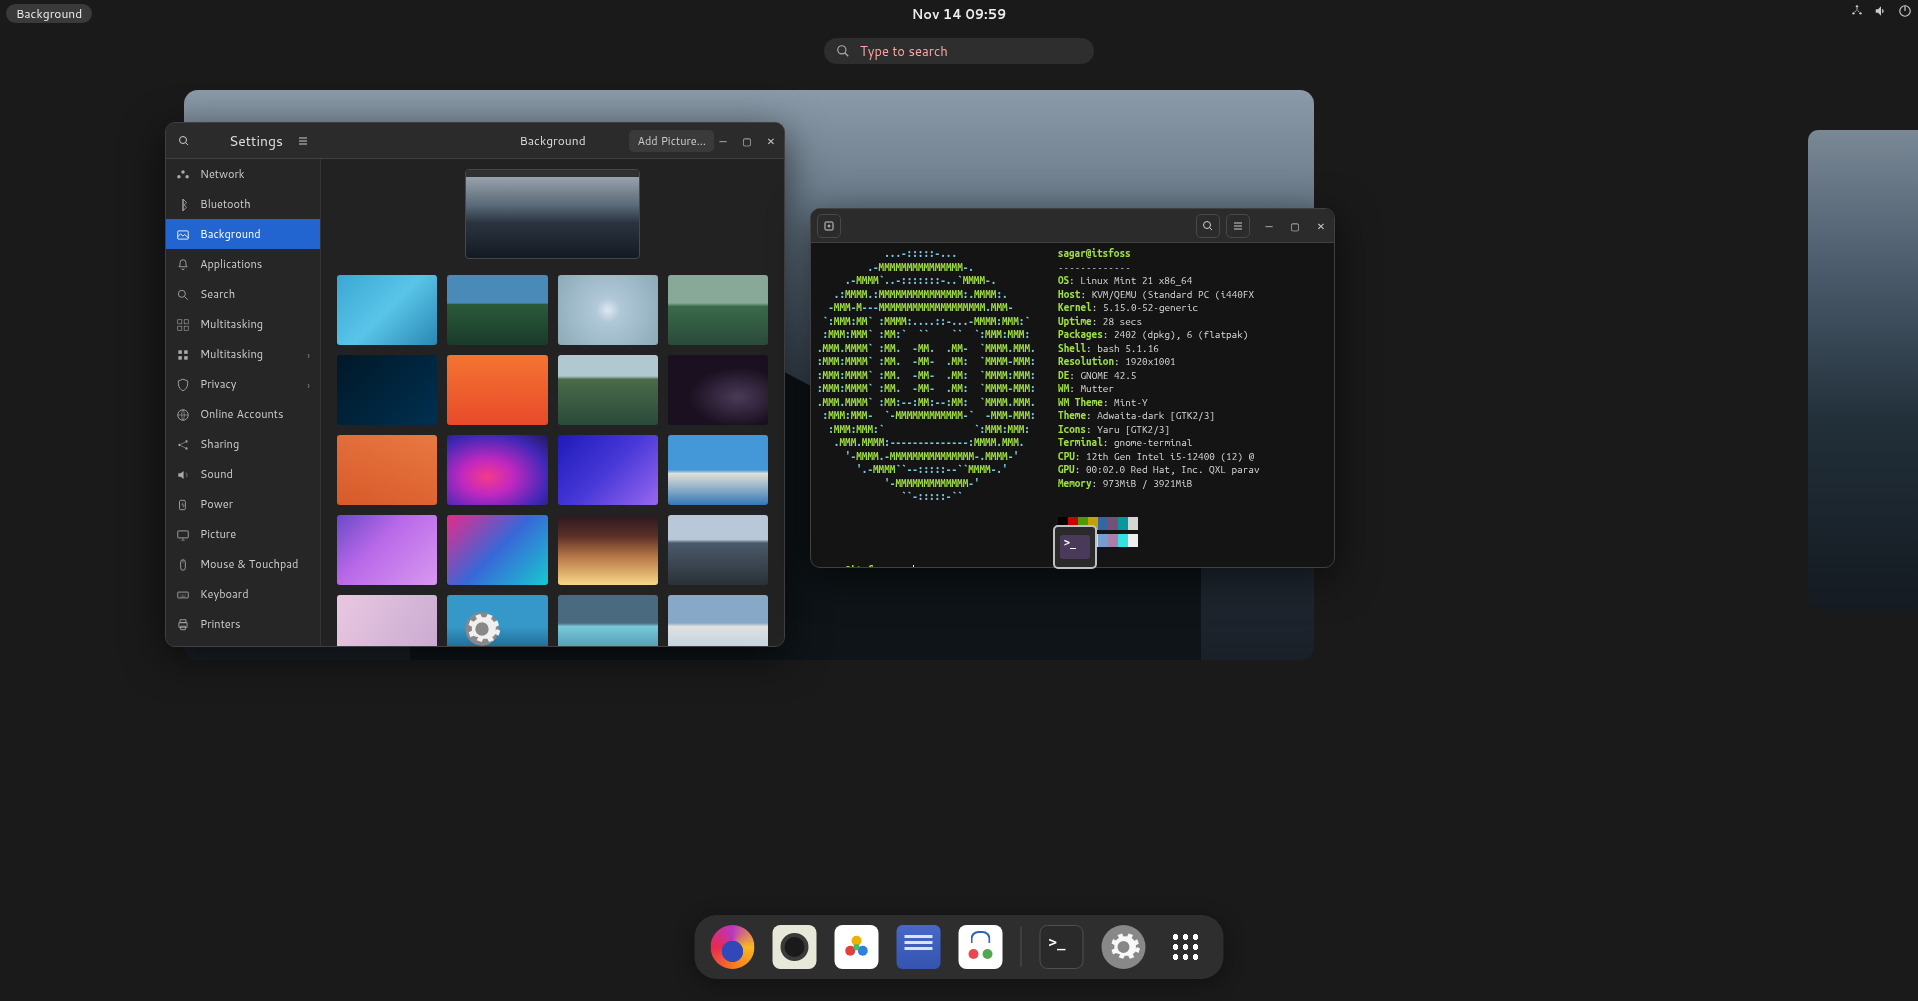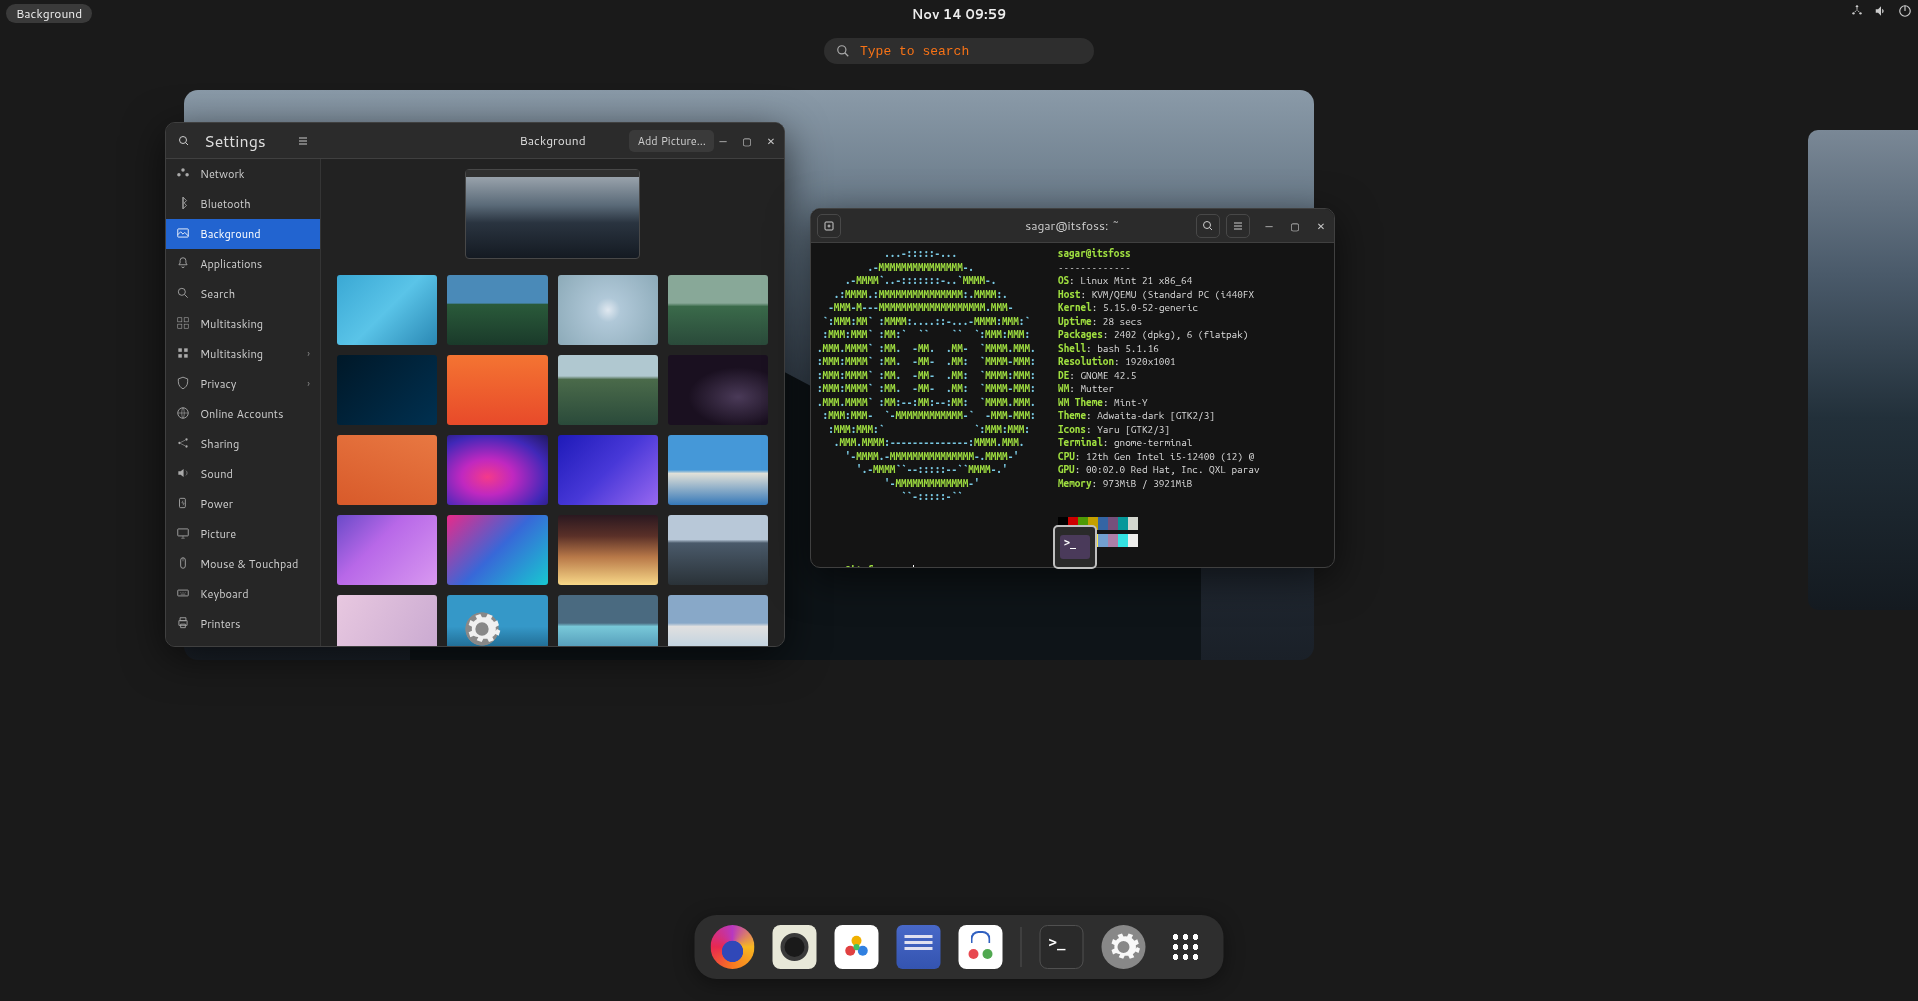--- a/index.html
+++ b/index.html
@@ -23,21 +23,21 @@
   padding: 1px 10px; font-size: 12px; color: #eee;
 }
 .clock { font-size: 13px; font-weight: 600; color: #eee; }
 .status-area { position: absolute; right: 6px; top: 4px; display: flex; gap: 10px; align-items: center; }
 
 
 .search-bar {
   position: absolute; top: 38px; left: 50%; transform: translateX(-50%);
   width: 270px; height: 26px; background: #2e2e2e;
   border-radius: 14px; display: flex; align-items: center; padding: 0 12px;
-  font-size: 13px; color: #f97316; font-family: Liberation Mono, monospace;
+  font-size: 13px; color: #fca5a5;
 }
 .search-bar svg { margin-right: 10px; }
 
 
 .workspaces { position: absolute; top: 90px; left: 0; right: 0; height: 570px; }
 .workspace-main {
   position: absolute; left: 184px; top: 0; width: 1130px; height: 570px;
   border-radius: 14px; overflow: hidden;
   background: linear-gradient(to bottom, #8a9aa8 0%, #5a6b7a 30%, #2a3440 60%, #1a2028 100%);
 }
@@ -58,30 +58,30 @@
   background: #262626; border-radius: 10px; overflow: hidden;
   border: 1px solid #404040;
   box-shadow: 0 10px 40px rgba(0,0,0,0.6);
 }
 .settings-header {
   height: 36px; display: flex; align-items: center; background: #2b2b2b;
   border-bottom: 1px solid #404040;
 }
 .sidebar-head { width: 155px; display: flex; align-items: center; padding: 0 6px; gap: 8px; }
 .sidebar-head .iconbtn { width: 24px; height: 24px; border-radius: 5px; display: flex; align-items: center; justify-content: center; }
-.sidebar-head .title { flex: 1; text-align: left; font-size: 16px; color: #ddd; }
+.sidebar-head .title { flex: 1; text-align: right; font-size: 14px; color: #ddd; }
 .content-head { flex: 1; display: flex; align-items: center; justify-content: center; position: relative; }
 .content-head .title { font-size: 12px; color: #ddd; }
 .add-pic { position: absolute; right: 70px; background: #3a3a3a; border-radius: 5px; padding: 3px 8px; font-size: 11px; color: #ccc; }
 .win-controls { position: absolute; right: 6px; display: flex; gap: 10px; }
 .win-controls span { width: 14px; height: 14px; display: flex; align-items: center; justify-content: center; font-size: 10px; color: #ccc; }
 
 .settings-body { display: flex; height: calc(100% - 36px); }
 .sidebar { width: 155px; background: #262626; border-right: 1px solid #353535; overflow: hidden; }
-.sidebar-item { display: flex; align-items: flex-start; gap: 10px; padding: 7px 10px; font-size: 11px; color: #ccc; cursor: pointer; }
+.sidebar-item { display: flex; align-items: flex-end; gap: 10px; padding: 7px 10px; font-size: 11px; color: #ccc; cursor: pointer; }
 .sidebar-item.active { background: #2264d0; color: #fff; }
 .sidebar-item .chev { margin-left: auto; font-size: 10px; color: #888; }
 .sidebar-item svg { flex-shrink: 0; }
 
 .settings-content { flex: 1; background: #222; padding: 10px 16px; overflow: hidden; }
 .current-bg {
   width: 175px; height: 90px; margin: 0 auto 16px;
   border: 1px solid #484848; border-radius: 4px;
   background: linear-gradient(to bottom, #a8b0b8 0%, #5a6a78 40%, #2a3440 60%, #141a22 100%);
   position: relative;
@@ -409,21 +409,20 @@
 </div>
 
 <div class="terminal-window">
   <div class="terminal-header">
     <div class="newtab">
       <svg width="12" height="12" viewBox="0 0 24 24" fill="none" stroke="#ccc" stroke-width="2">
           <rect x="4" y="4" width="16" height="16" rx="2"></rect>
           <path d="M12 9v6M9 12h6"></path>
         </svg>
     </div>
-    <div class="title">sagar@itsfoss: ~</div>
     <div class="right">
       <div class="iconbtn">
         <svg width="12" height="12" viewBox="0 0 24 24" fill="none" stroke="#ccc" stroke-width="2">
             <circle cx="10" cy="10" r="7"></circle>
             <path d="M20 20l-5-5"></path>
           </svg>
       </div>
       <div class="iconbtn">
         <svg width="12" height="12" viewBox="0 0 24 24" fill="none" stroke="#ccc" stroke-width="2">
             <path d="M4 6h16M4 12h16M4 18h16"></path>

